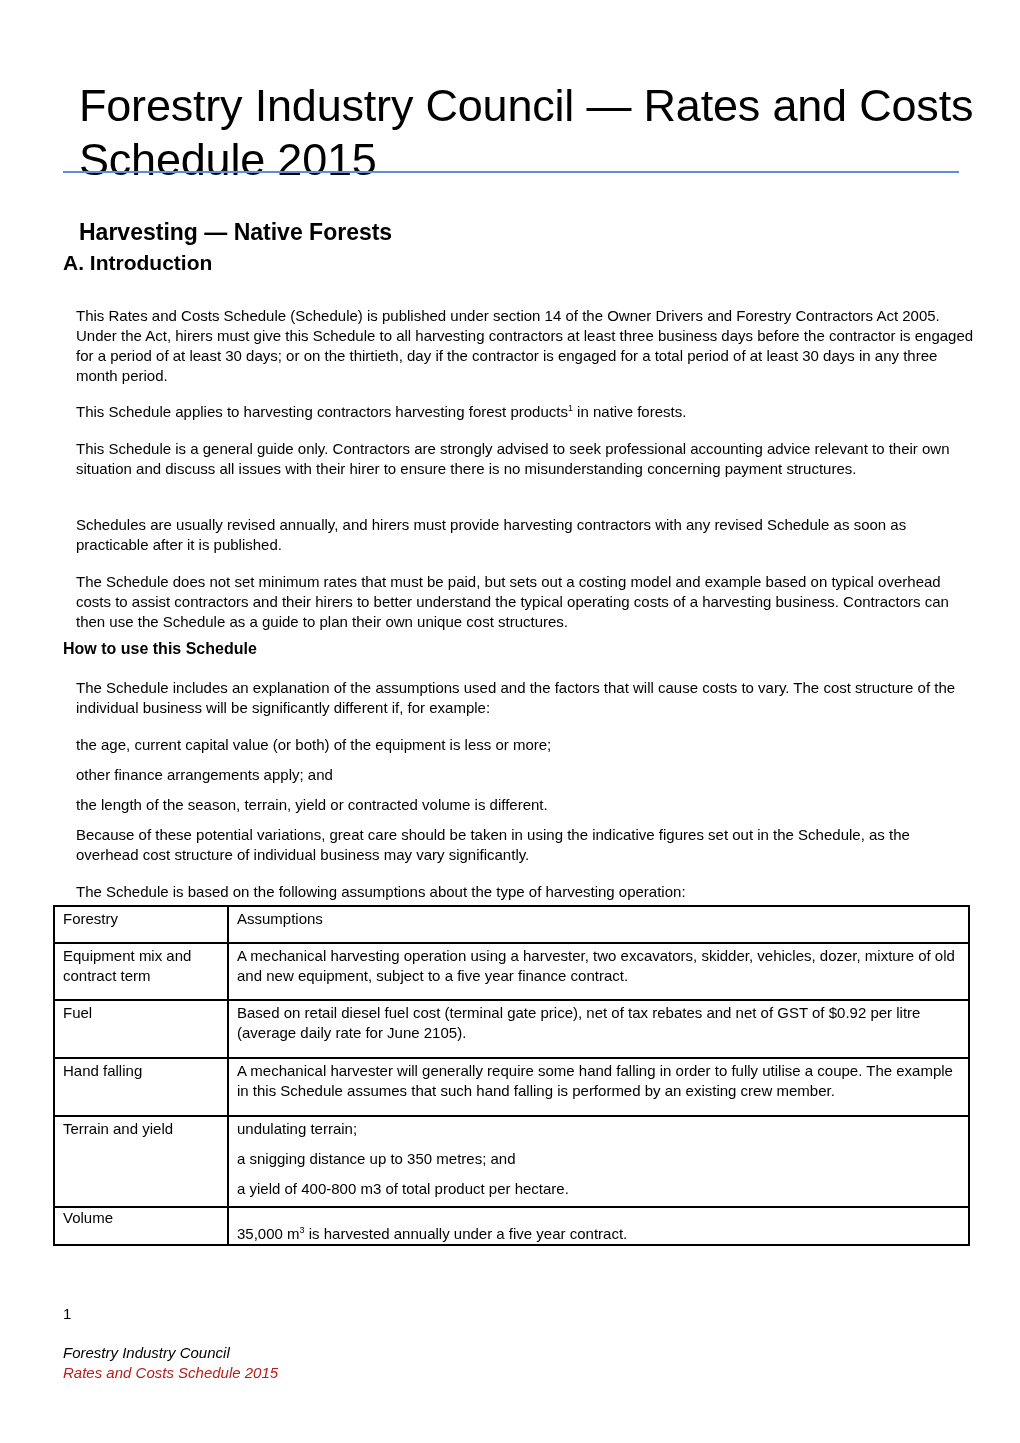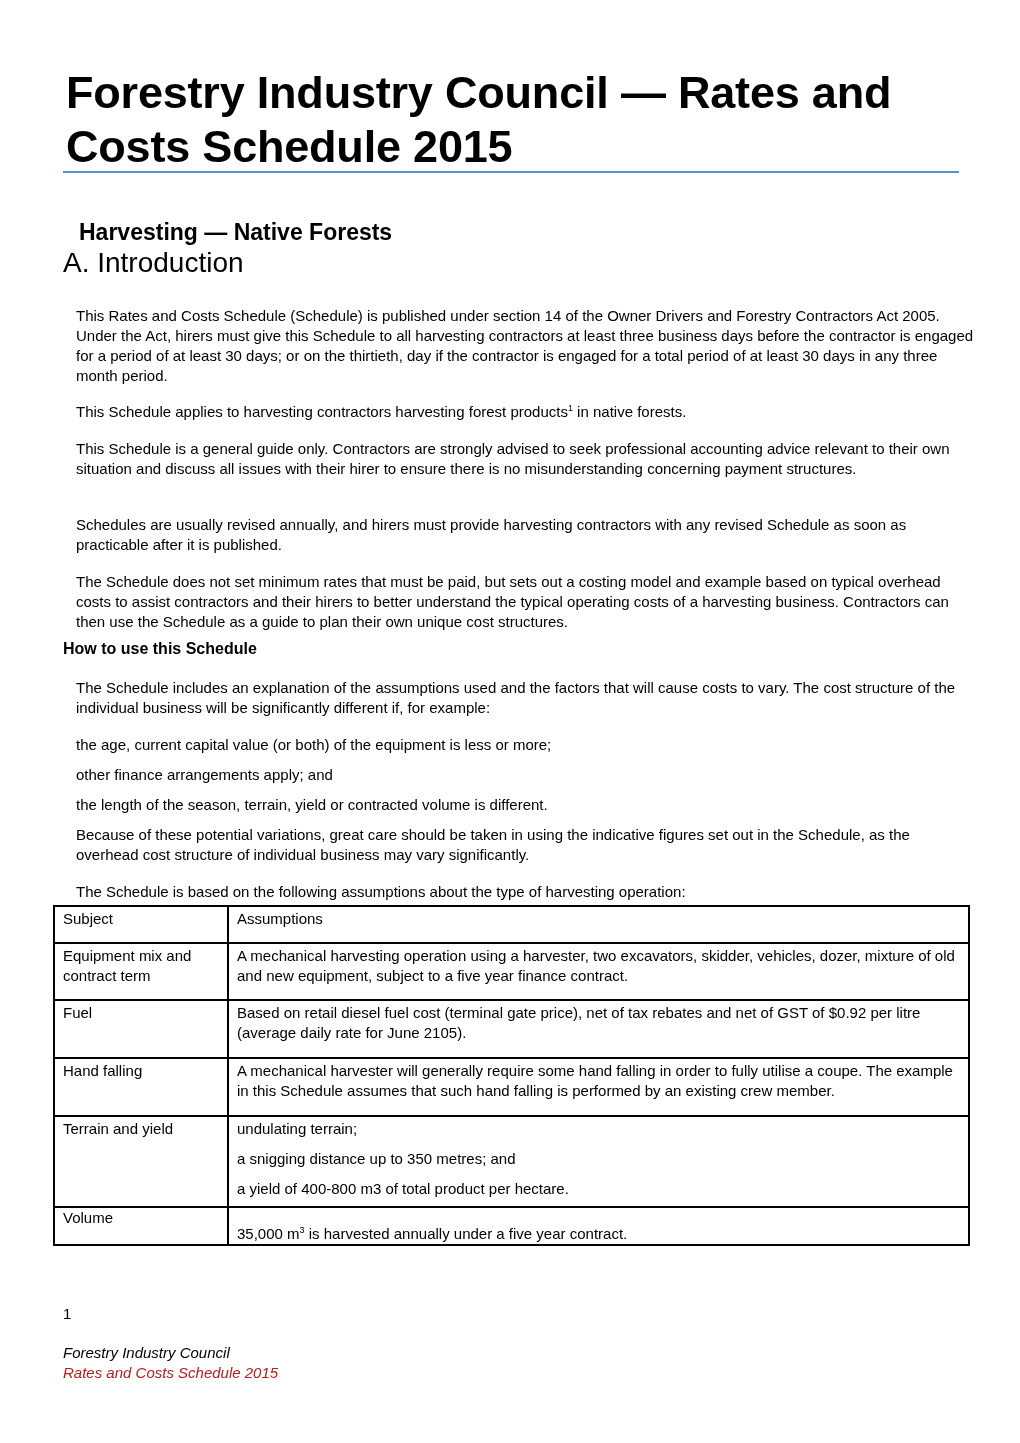--- a/index.html
+++ b/index.html
@@ -1,24 +1,24 @@
 <!DOCTYPE html>
 <html><head>
 <meta charset="utf-8">
 <style>
   html, body { margin: 0; padding: 0; background: #ffffff; }
   body { width: 1020px; height: 1443px; position: relative; overflow: hidden;
          font-family: "Liberation Sans", sans-serif; color: #000; }
   .page { position: absolute; left: 63px; top: 0; width: 896px; }
-  h1 { position: absolute; left: 0; top: 63px; margin: 3px; width: 900px;
-       font-size: 45px; line-height: 54px; font-weight: bold; letter-spacing: -0.2px; }
+  h1 { position: absolute; left: 0; top: 63px; margin: 16px; width: 900px;
+       font-size: 45px; line-height: 54px; font-weight: normal; letter-spacing: -0.2px; }
   .rule { position: absolute; left: 0; top: 171px; width: 896px; height: 0;
           border-top: 2px solid #5b8fd6; }
   h2 { position: absolute; left: 0; top: 201px; margin: 16px; font-size: 23px; line-height: 30px; font-weight: bold; }
-  h3 { position: absolute; left: 0; top: 249px; margin: 0; font-size: 28px; line-height: 28px; font-weight: normal; }
+  h3 { position: absolute; left: 0; top: 249px; margin: 0; font-size: 21px; line-height: 28px; font-weight: bold; }
   .p { position: absolute; left: 0; width: 900px; margin: 13px; font-size: 15px; line-height: 20px; }
   .p sup { font-size: 9px; line-height: 0; vertical-align: 6px; }
   h4 { position: absolute; left: 0; top: 638px; margin: 0; font-size: 16px; line-height: 22px; font-weight: bold; }
 
   table.assump { position: absolute; left: 53px; top: 905px; width: 917px;
                  border-collapse: collapse; font-size: 15px; line-height: 20px; }
   table.assump td { border: 2px solid #000; vertical-align: top; padding: 2px 8px 0 8px; }
   table.assump td.subj { width: 156px; }
   table.assump td .cl { display: block; margin-bottom: 10px; }
   table.assump td .cl:last-child { margin-bottom: 0; }
@@ -48,21 +48,21 @@
   <p class="p" style="top:722px;">the age, current capital value (or both) of the equipment is less or more;</p>
   <p class="p" style="top:752px;">other finance arrangements apply; and</p>
   <p class="p" style="top:782px;">the length of the season, terrain, yield or contracted volume is different.</p>
   <p class="p" style="top:812px;">Because of these potential variations, great care should be taken in using the indicative figures set out in the Schedule, as the overhead cost structure of individual business may vary significantly.</p>
   <p class="p" style="top:869px;">The Schedule is based on the following assumptions about the type of harvesting operation:</p>
 </div>
 
 <table class="assump">
   <tbody>
       <tr style="height:37px;">
-    <td class="subj">Subject</td>
+    <td class="subj">Forestry</td>
     <td>Assumptions</td>
   </tr>
   <tr style="height:57px;">
     <td class="subj">Equipment mix and contract term</td>
     <td>A mechanical harvesting operation using a harvester, two excavators, skidder, vehicles, dozer, mixture of old and new equipment, subject to a five year finance contract.</td>
   </tr>
   <tr style="height:58px;">
     <td class="subj">Fuel</td>
     <td>Based on retail diesel fuel cost (terminal gate price), net of tax rebates and net of GST of $0.92 per litre (average daily rate for June 2105).</td>
   </tr>

